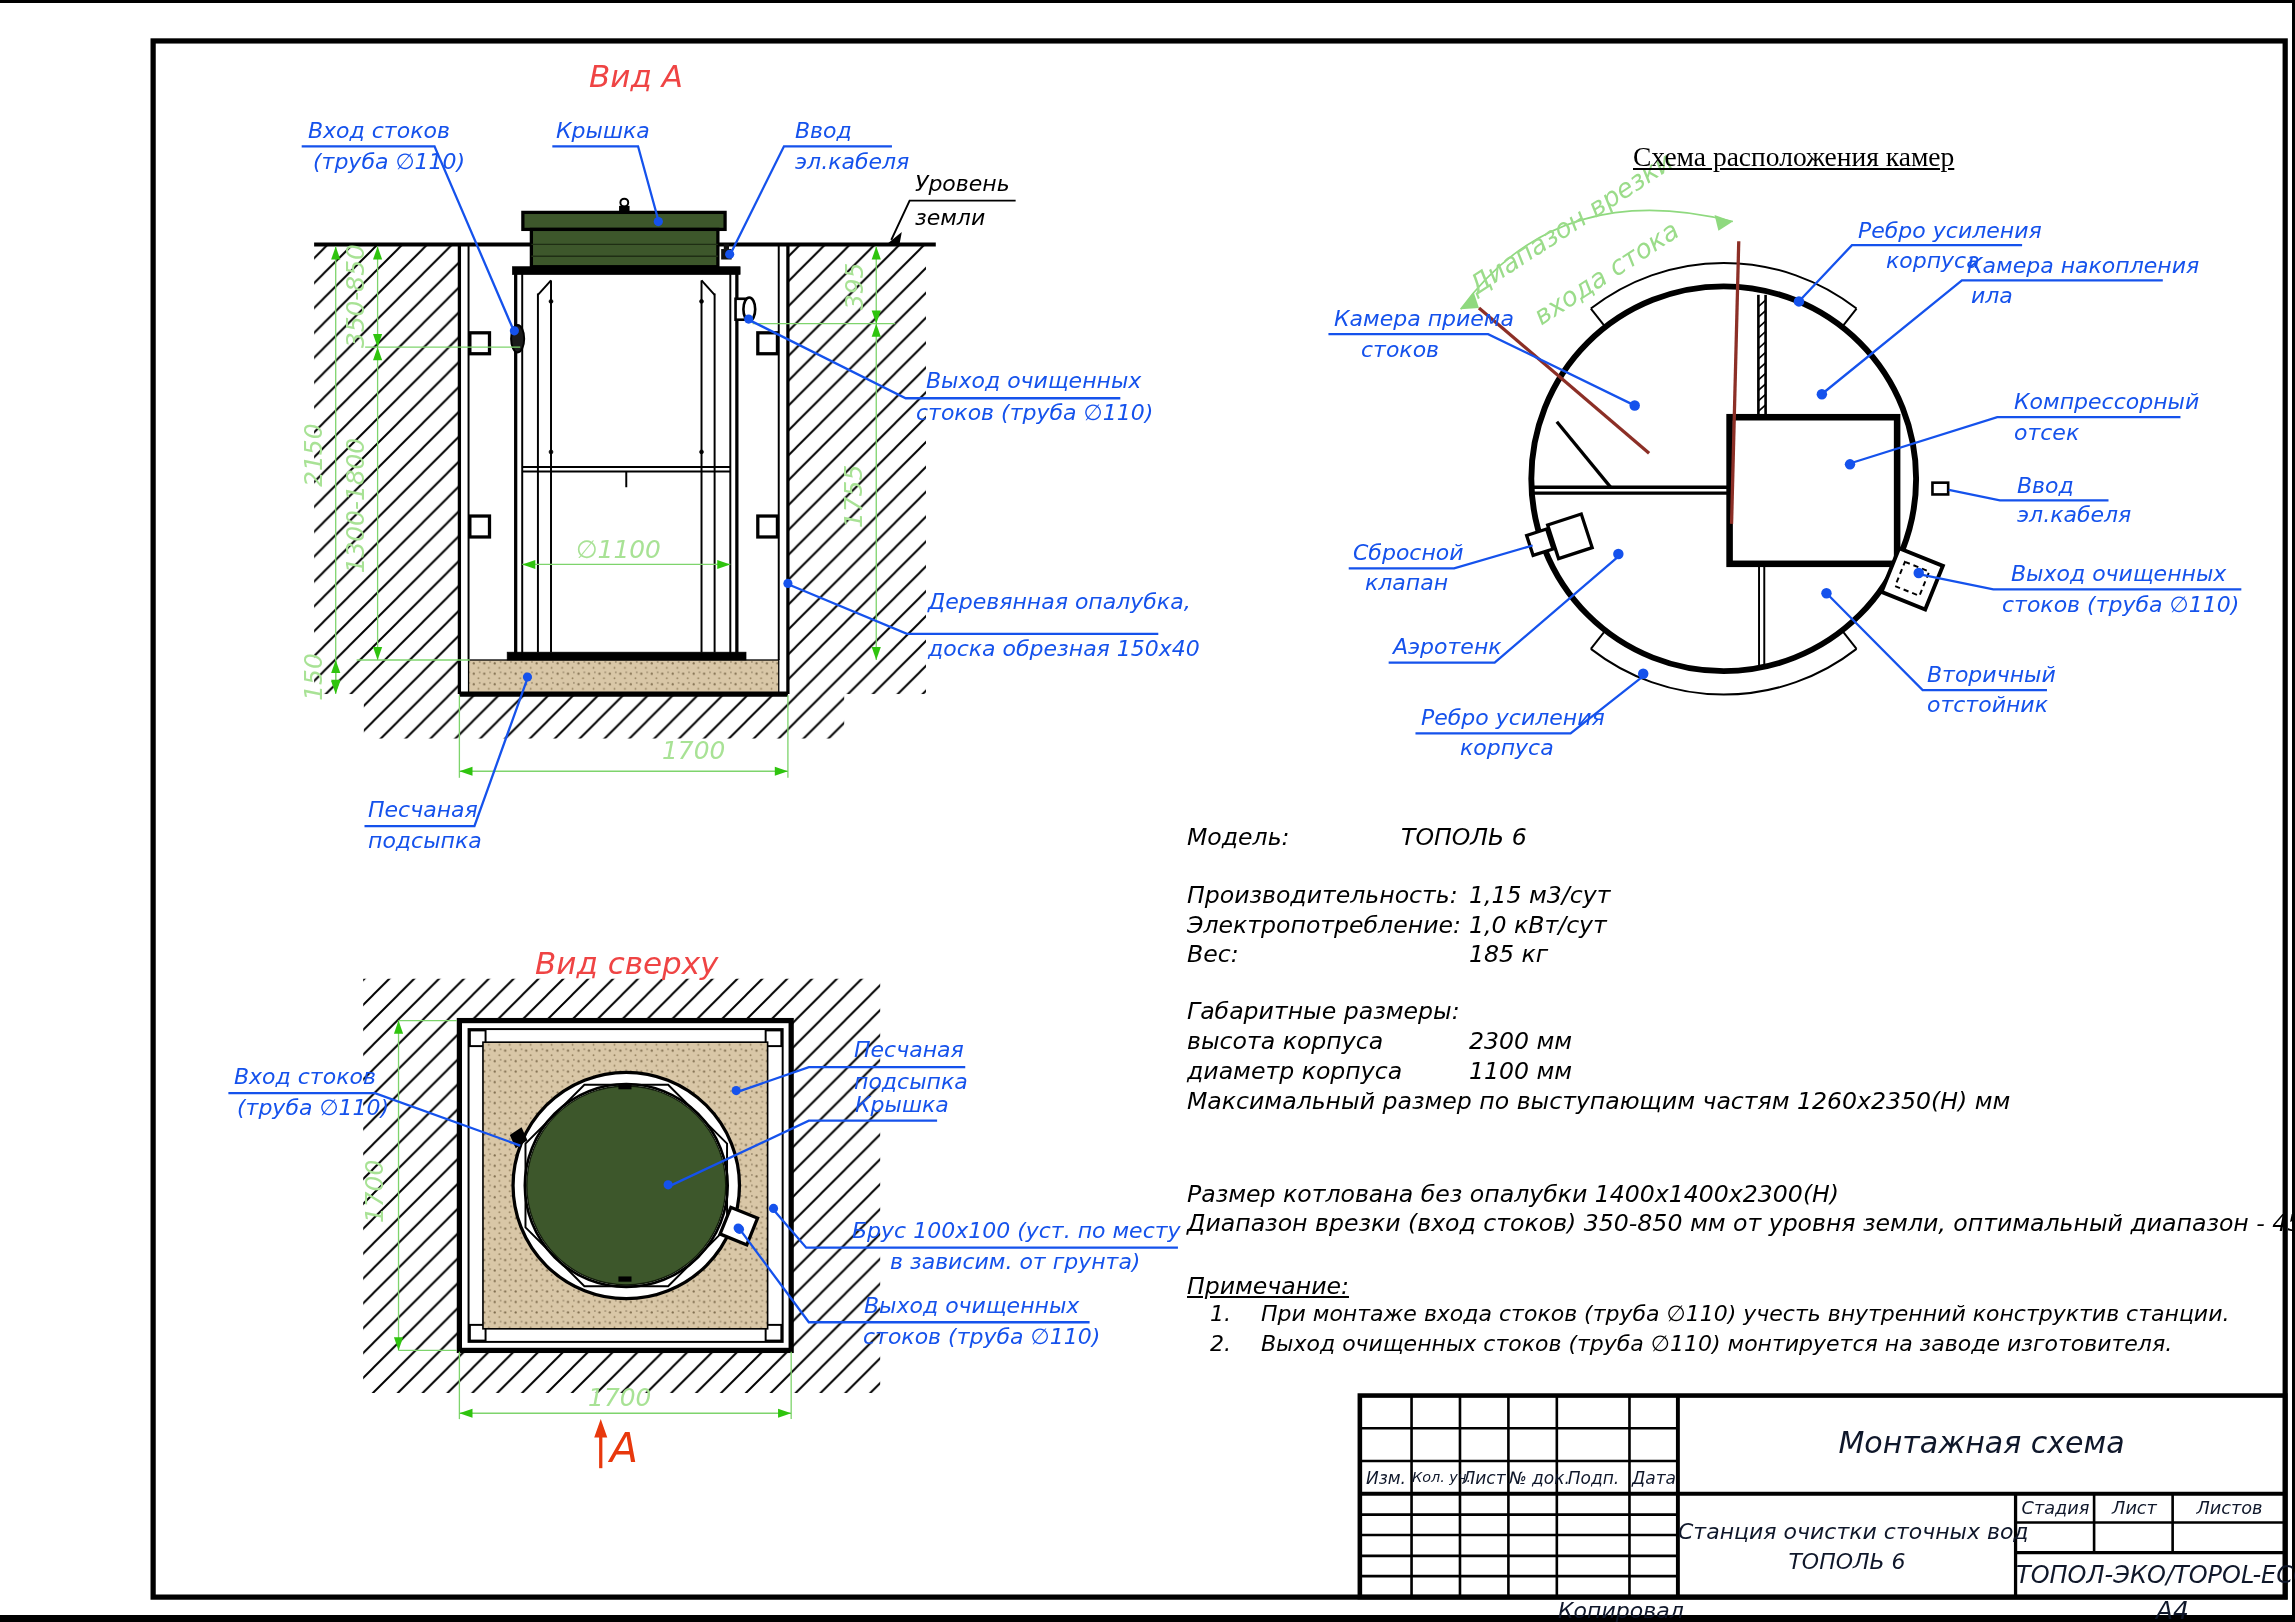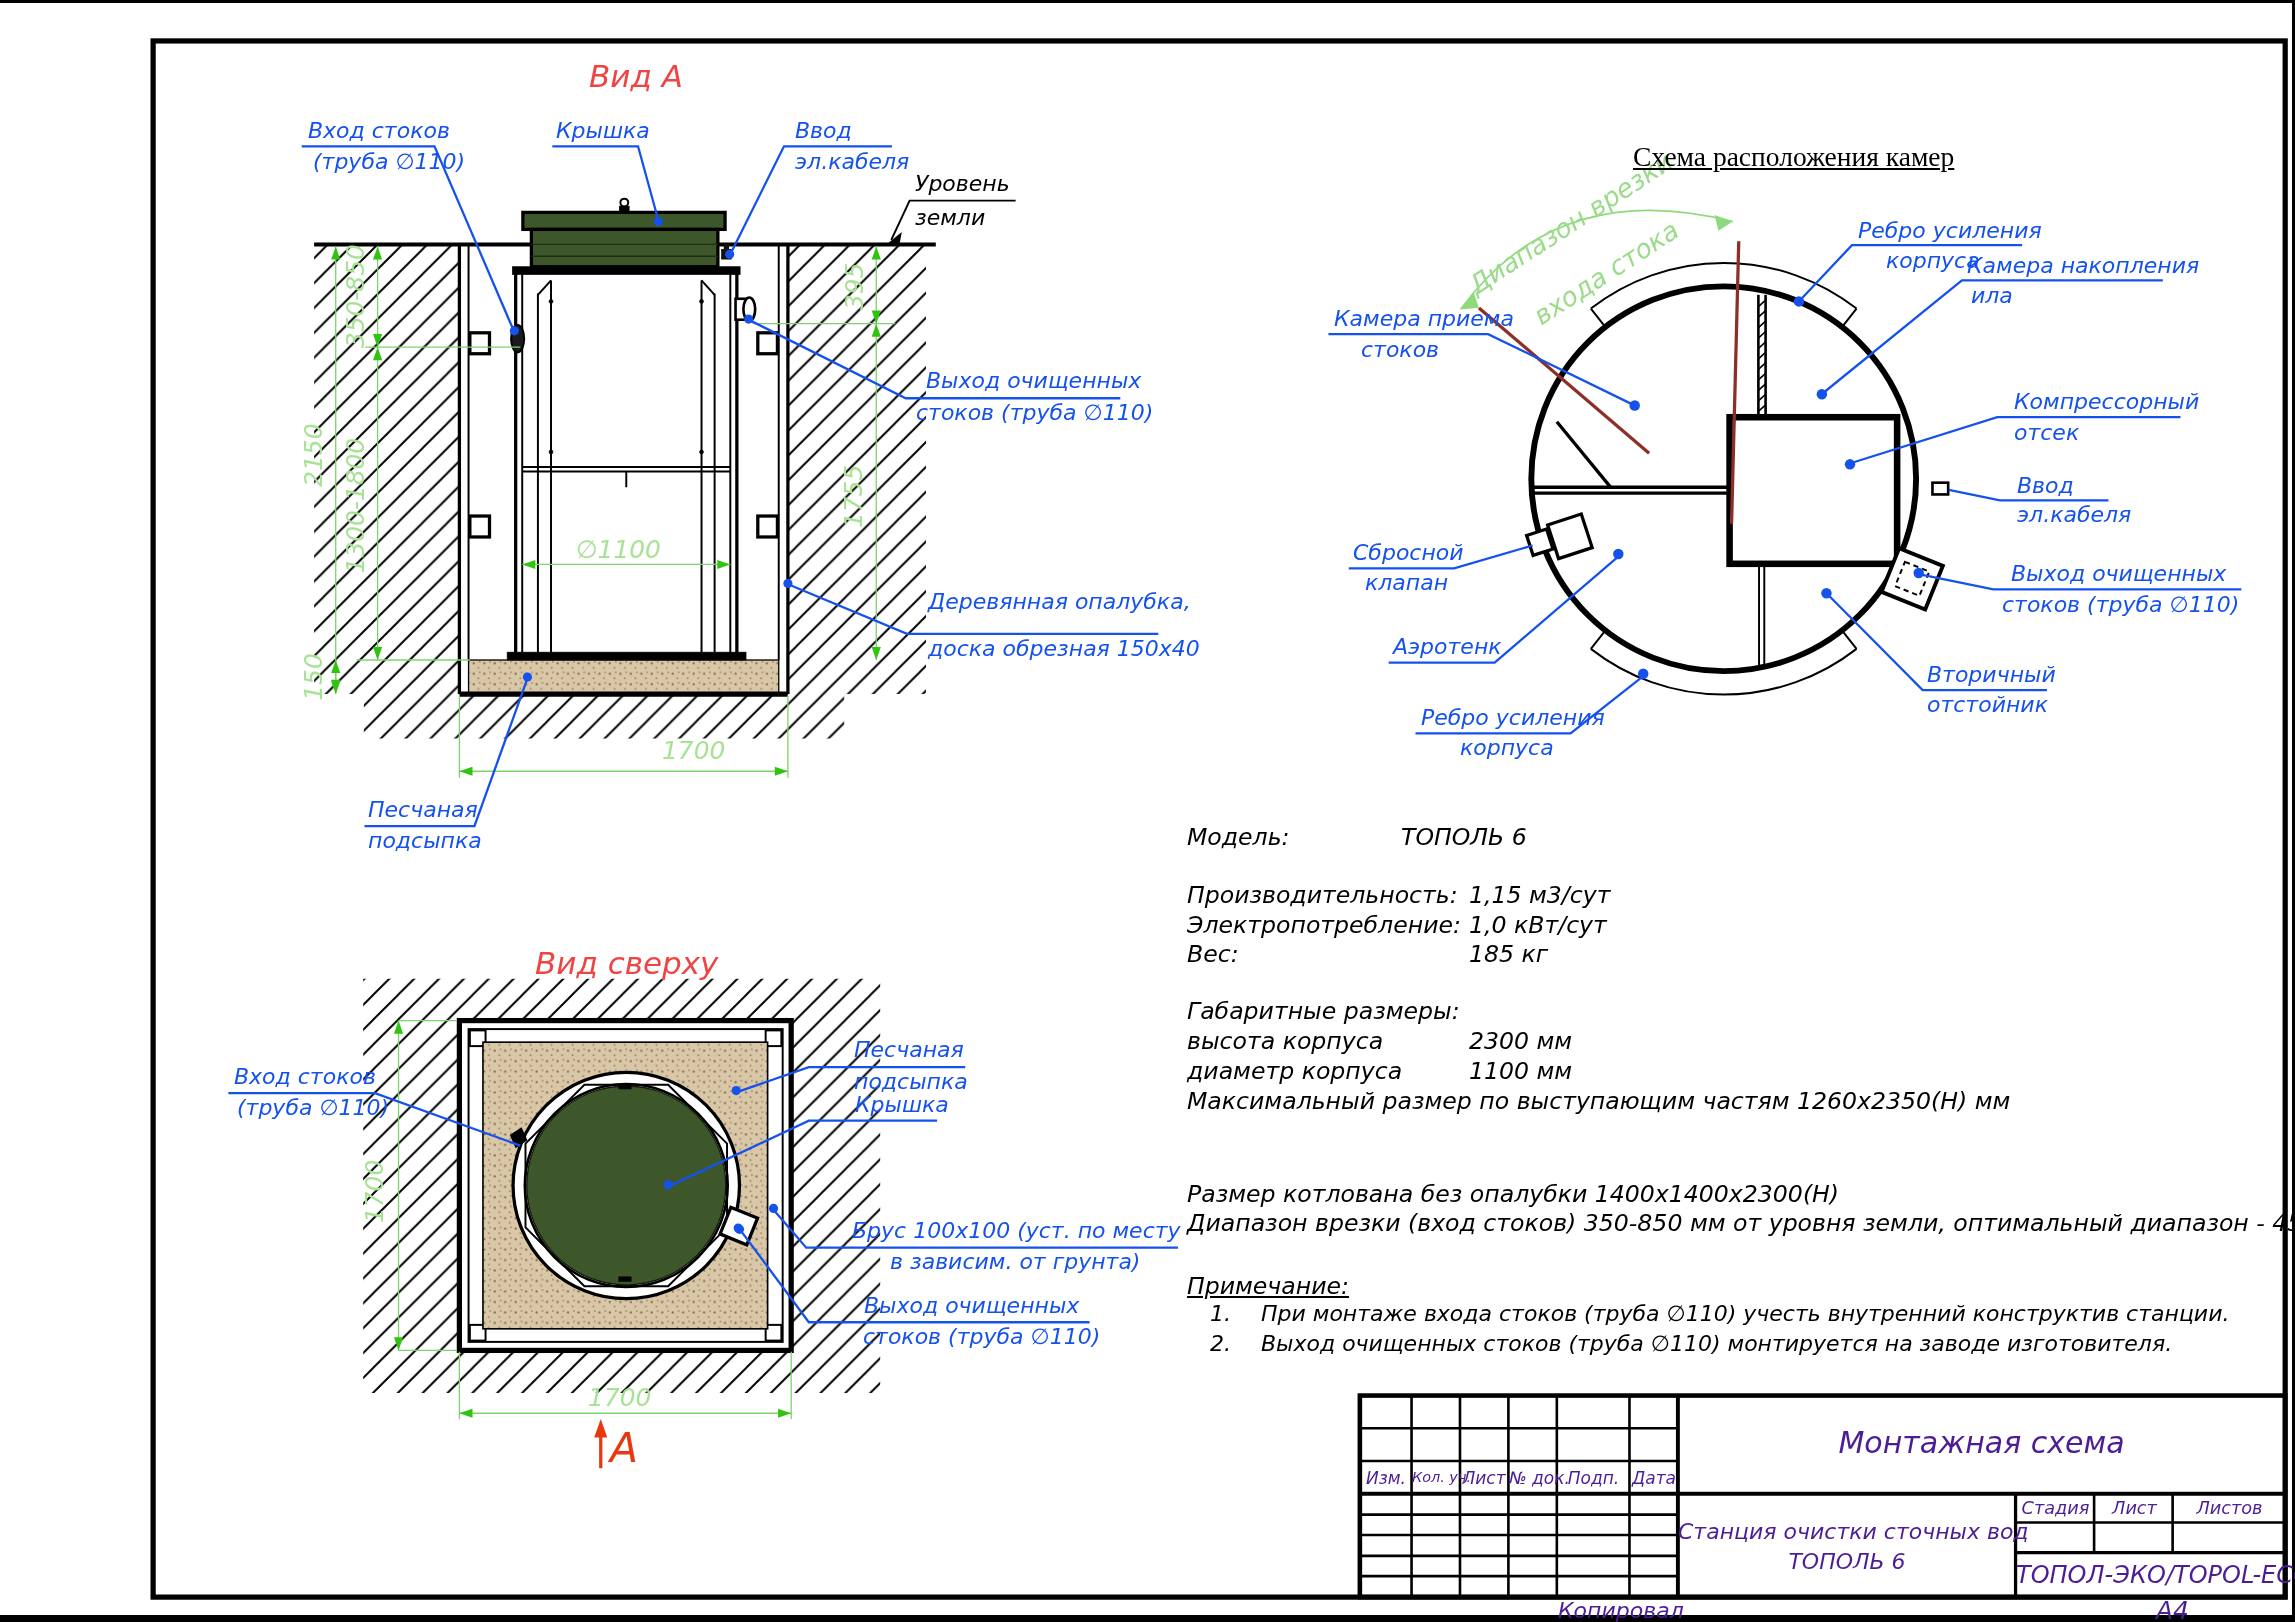--- a/index.html
+++ b/index.html
@@ -9,21 +9,21 @@
   svg{position:absolute;left:0;top:0;}
   .lbl{position:absolute;color:#1552ec;font:italic 22px "DejaVu Sans",sans-serif;
        white-space:nowrap;line-height:1;}
   .lbl.black{color:#000;}
   .vtitle{position:absolute;color:#ef4444;font:italic 31px "DejaVu Sans",sans-serif;white-space:nowrap;}
   .stitle{position:absolute;color:#000;font:27.5px "Liberation Serif",serif;white-space:nowrap;}
   .spec{position:absolute;color:#000;font:italic 23.6px "DejaVu Sans",sans-serif;white-space:nowrap;line-height:1;}
   .spec.u{text-decoration:underline;}
   .note{font-size:22px;}
   .mark-a{position:absolute;color:#e8380d;font:italic 41px "DejaVu Sans",sans-serif;}
-  .tbt{position:absolute;color:#4c1d95;font:italic 17px "DejaVu Sans",sans-serif;white-space:nowrap;
+  .tbt{position:absolute;color:#0f172a;font:italic 17px "DejaVu Sans",sans-serif;white-space:nowrap;
        text-align:center;line-height:1;}
 </style>
 </head>
 <body>
 
 <div id="page">
 
   <div class="edge" style="left:0;top:0;width:2295px;height:3.3px;"></div>
   <div class="edge" style="left:0;top:1615px;width:2295px;height:7.2px;"></div>
   <div class="edge" style="left:2292px;top:0;width:3.9px;height:1623px;"></div>

